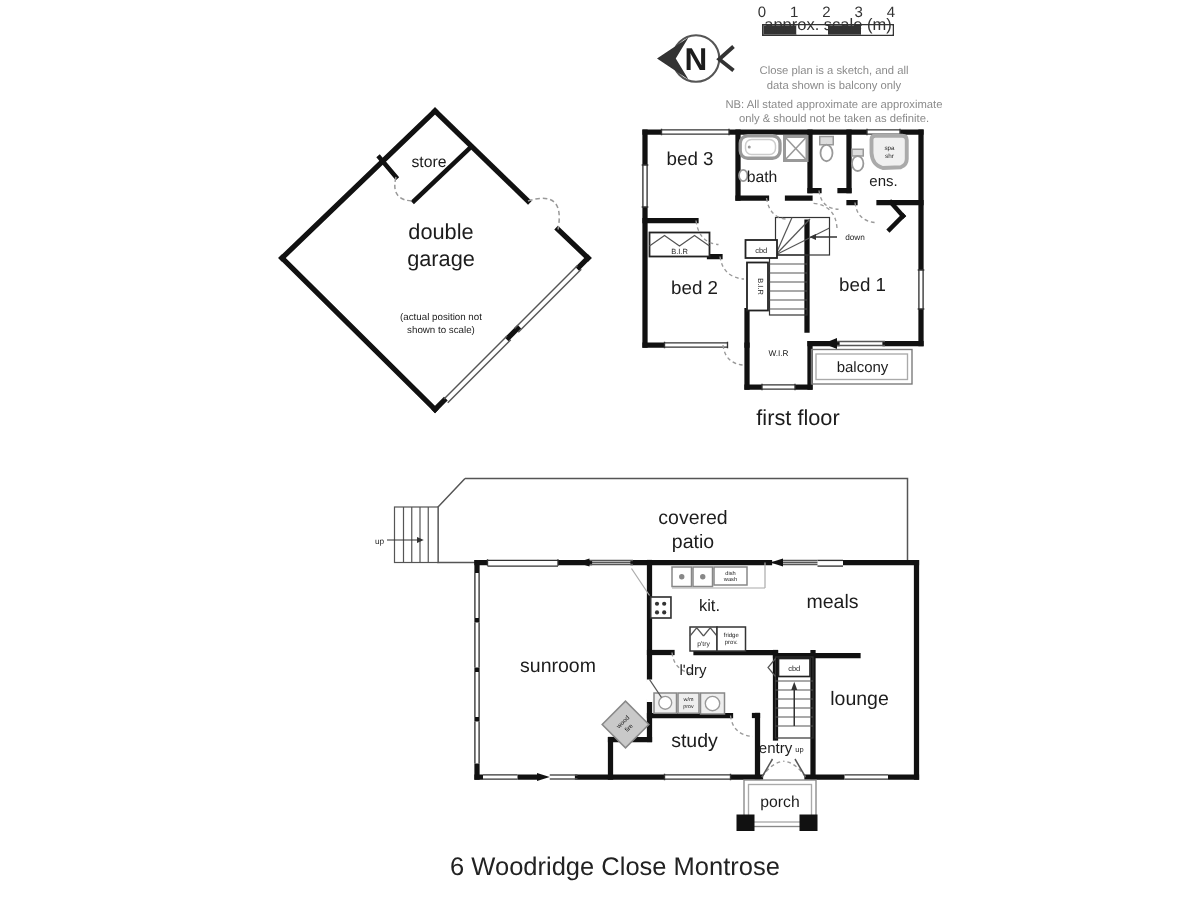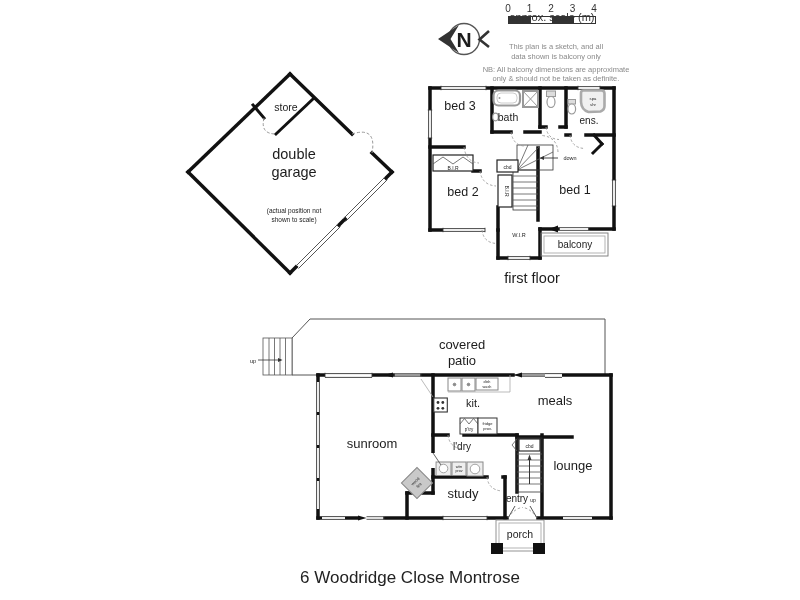--- a/index.html
+++ b/index.html
@@ -33,23 +33,23 @@
     <span class="tick" style="left:100%">4</span>
   </div>
   <div class="abs" style="left:508px;top:16px;width:86px;height:6px;border:1px solid #333;">
     <div class="seg" style="background:#333;"></div>
     <div class="seg" style="background:#fff;"></div>
     <div class="seg" style="background:#333;"></div>
     <div class="seg" style="background:#fff;"></div>
   </div>
   <div class="abs scale-caption" style="left:496px;top:11px;width:112px;">approx. scale (m)</div>
   <div class="abs note" style="left:476px;top:42px;width:160px;">
-    <div>This plan is a sketch, and all</div>
+    <div>Close plan is a sketch, and all</div>
     <div>data shown is balcony only</div>
-    <div style="margin-top:3px">NB: All balcony dimensions are approximate</div>
+    <div style="margin-top:3px">NB: All stated approximate are approximate</div>
     <div>only &amp; should not be taken as definite.</div>
   </div>
 
   <svg class="abs" style="left:180px;top:58px;" width="225" height="225" viewBox="0 0 225 225">
     <g stroke="#111" stroke-width="3.5" stroke-linecap="square">
       <line x1="8" y1="114" x2="110" y2="16"></line>
       <line x1="110" y1="16" x2="172" y2="76"></line>
       <line x1="192" y1="95" x2="212" y2="114"></line>
       <line x1="110" y1="215" x2="8" y2="114"></line>
       <line x1="212" y1="114" x2="206" y2="120"></line>

